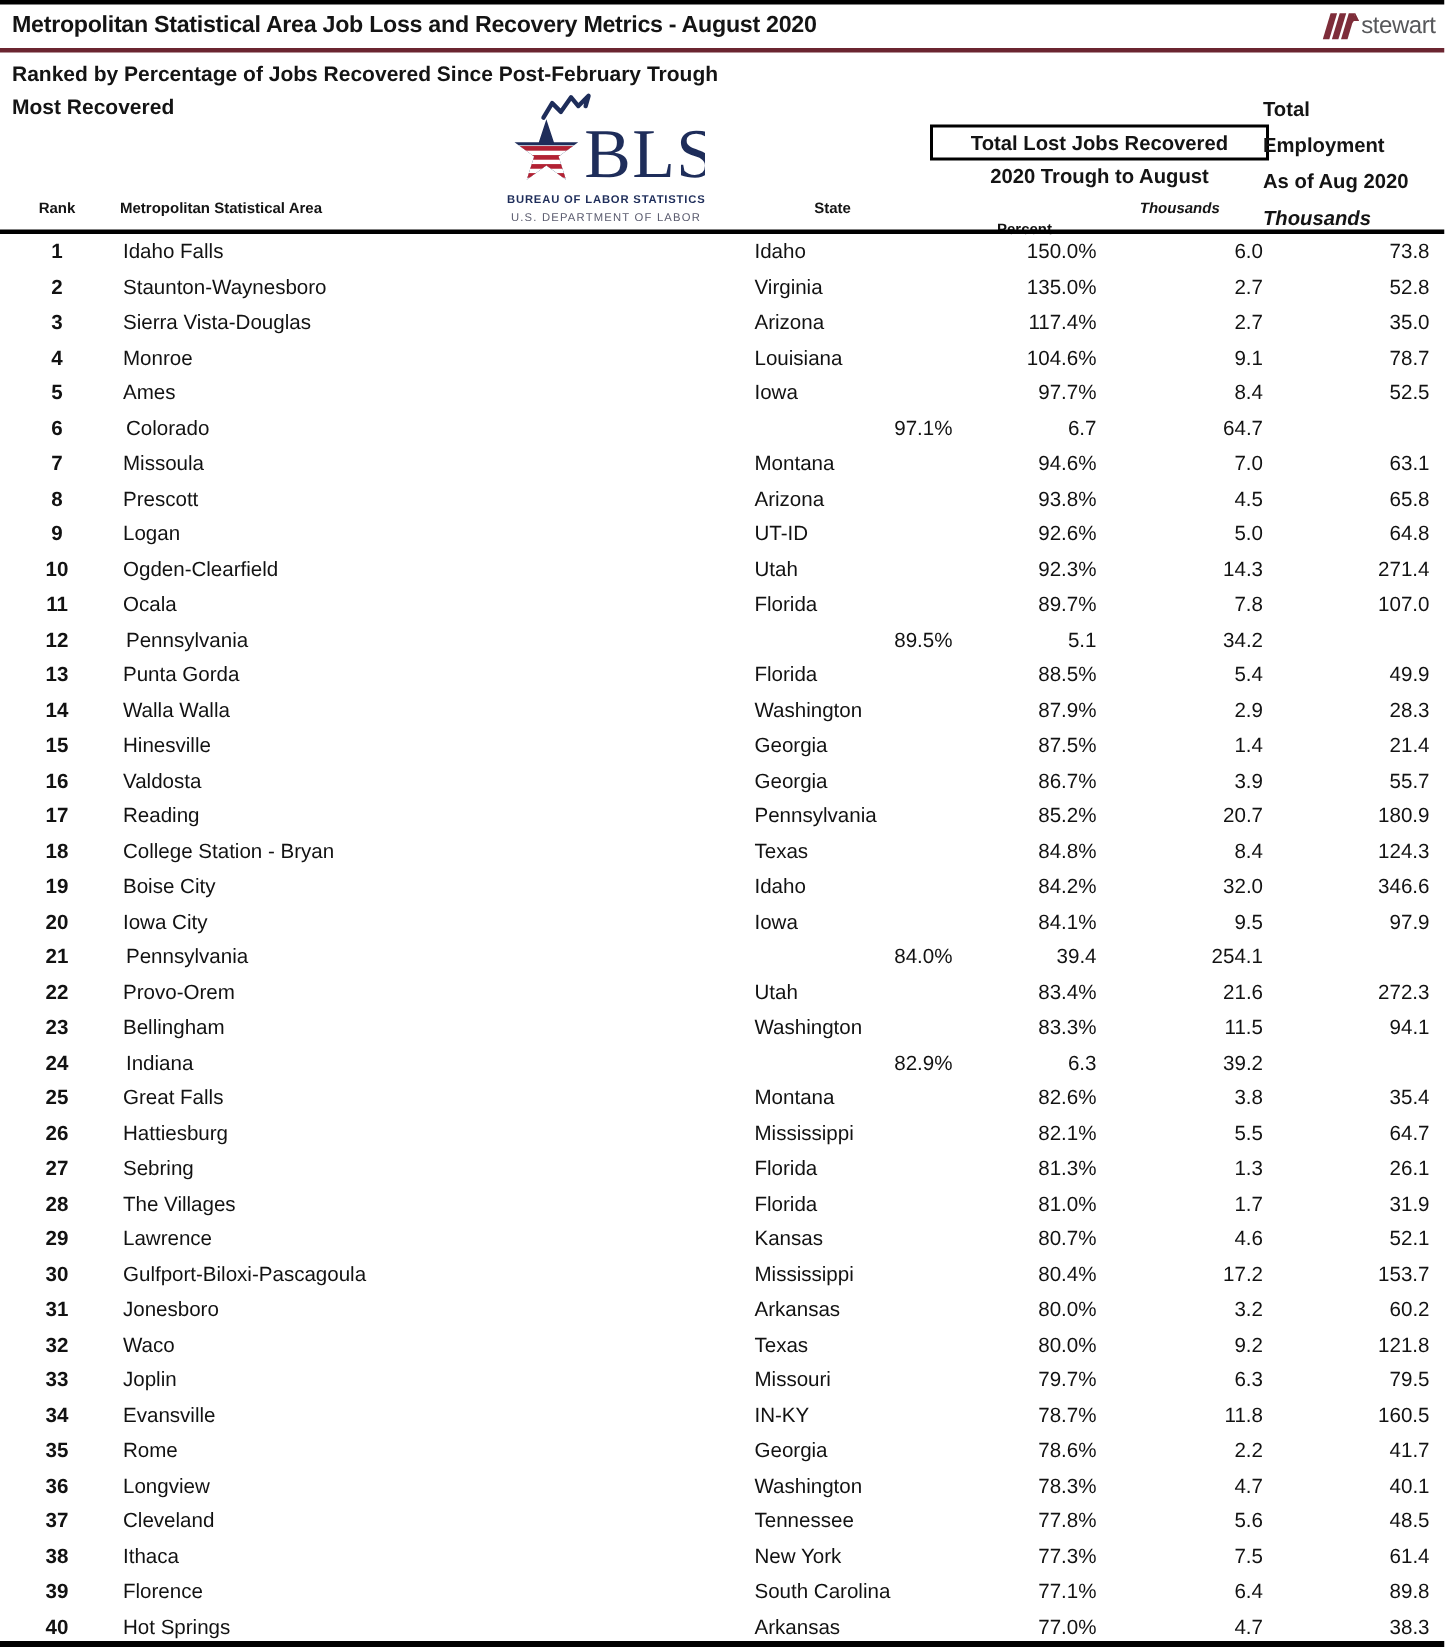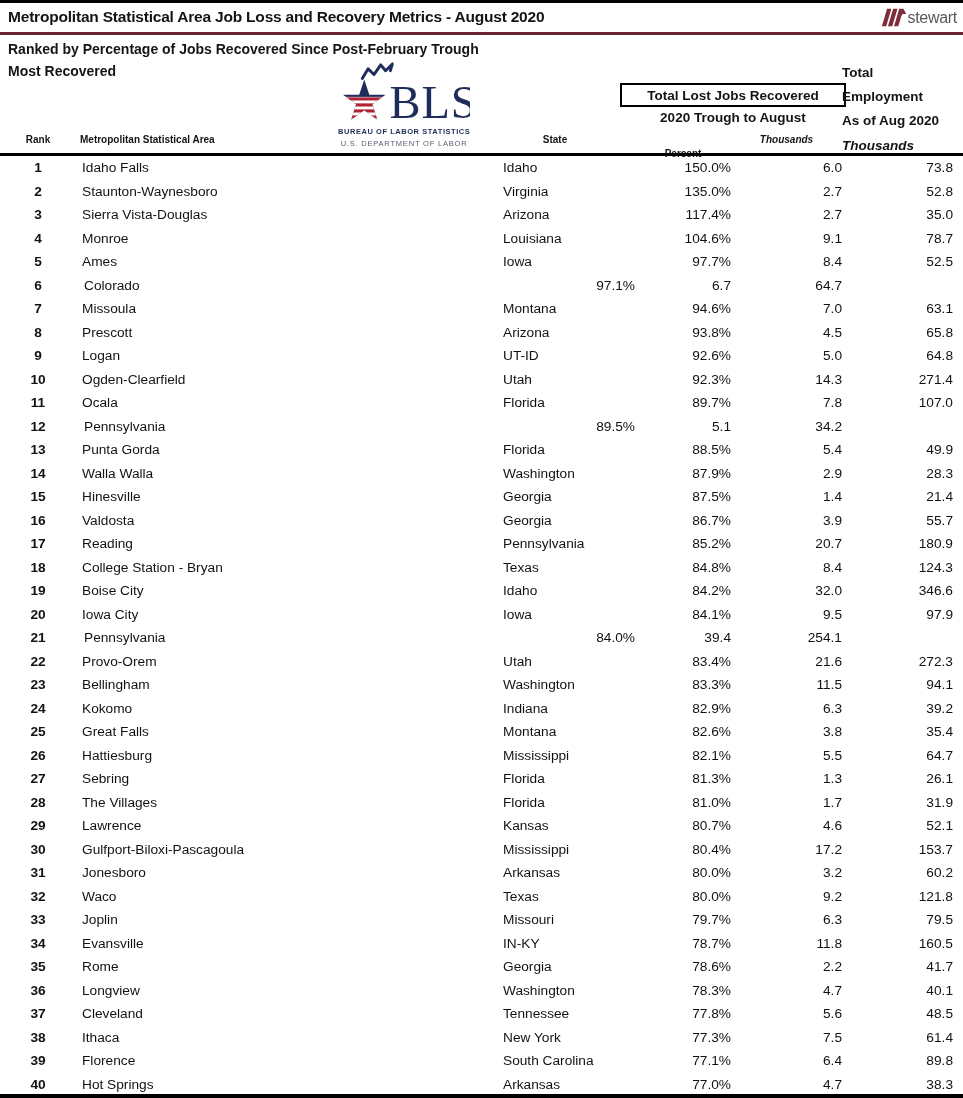--- a/index.html
+++ b/index.html
@@ -339,21 +339,20 @@
       <div class="trow">
         <div class="c-rank">23</div>
         <div class="c-msa">Bellingham</div>
         <div class="c-state">Washington</div>
         <div class="c-pct">83.3%</div>
         <div class="c-th">11.5</div>
         <div class="c-tot">94.1</div>
       </div>
       <div class="trow">
         <div class="c-rank">24</div>
-        <div class="c-msa">Kokomo</div>
         <div class="c-state">Indiana</div>
         <div class="c-pct">82.9%</div>
         <div class="c-th">6.3</div>
         <div class="c-tot">39.2</div>
       </div>
       <div class="trow">
         <div class="c-rank">25</div>
         <div class="c-msa">Great Falls</div>
         <div class="c-state">Montana</div>
         <div class="c-pct">82.6%</div>

